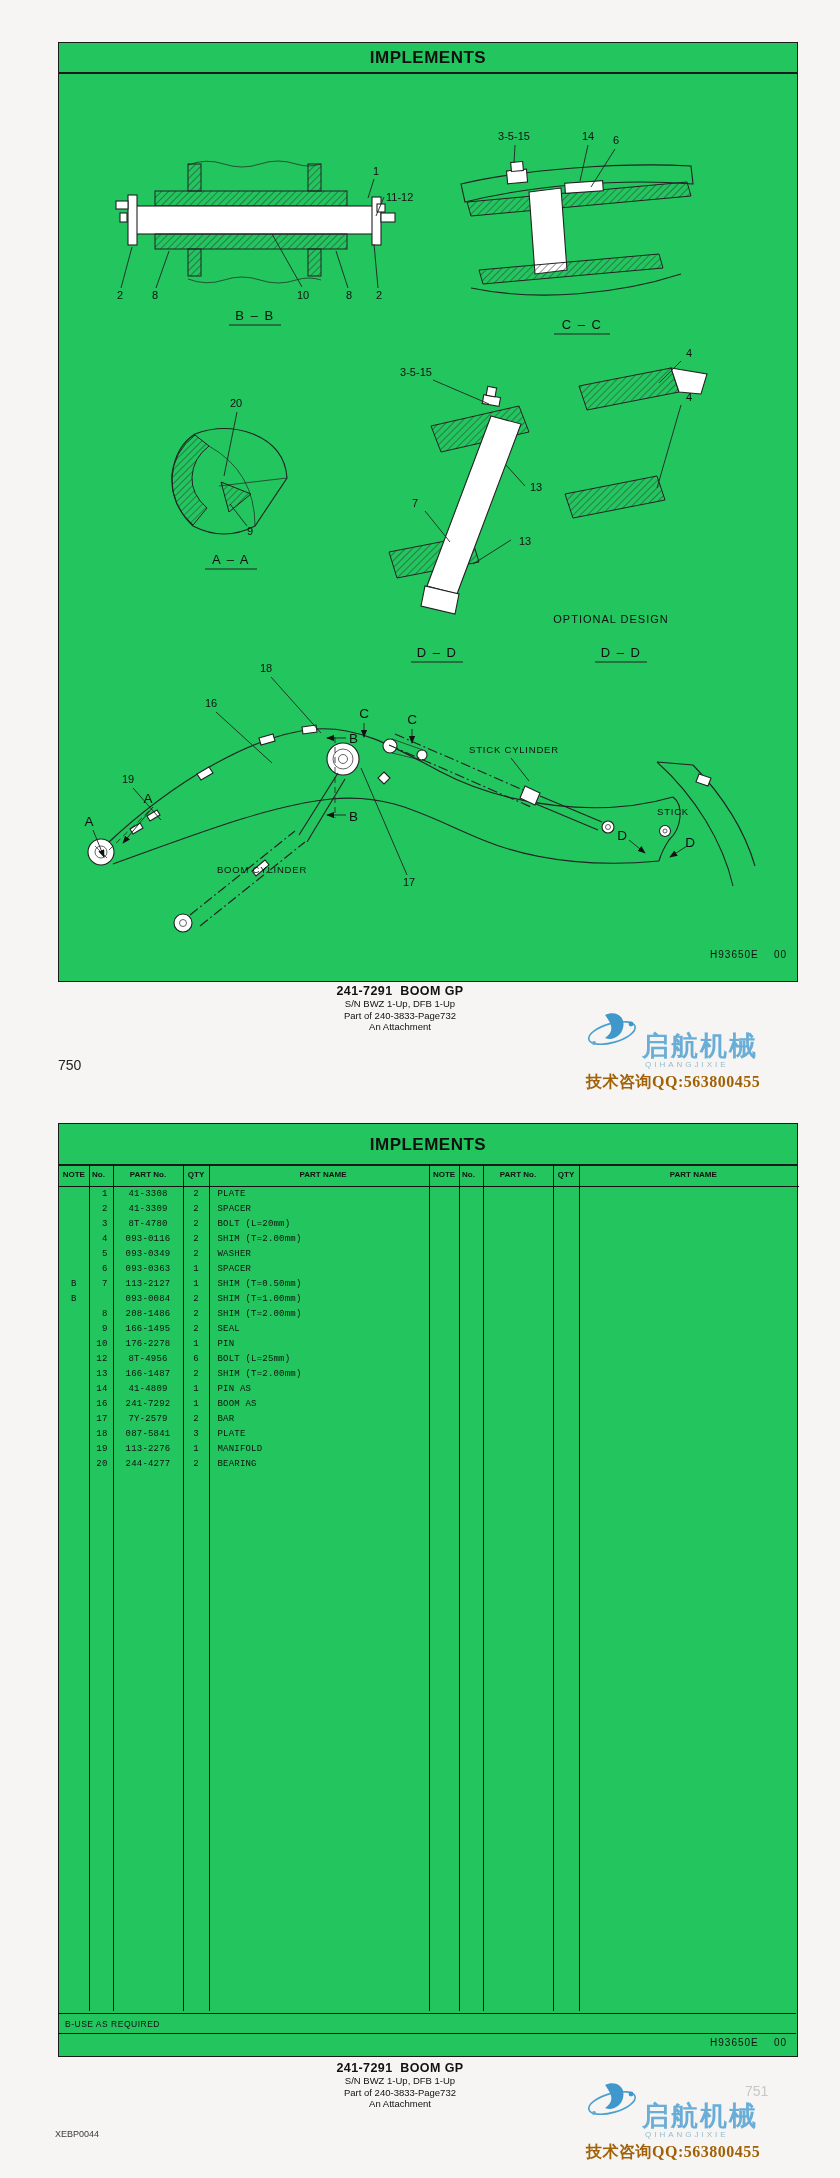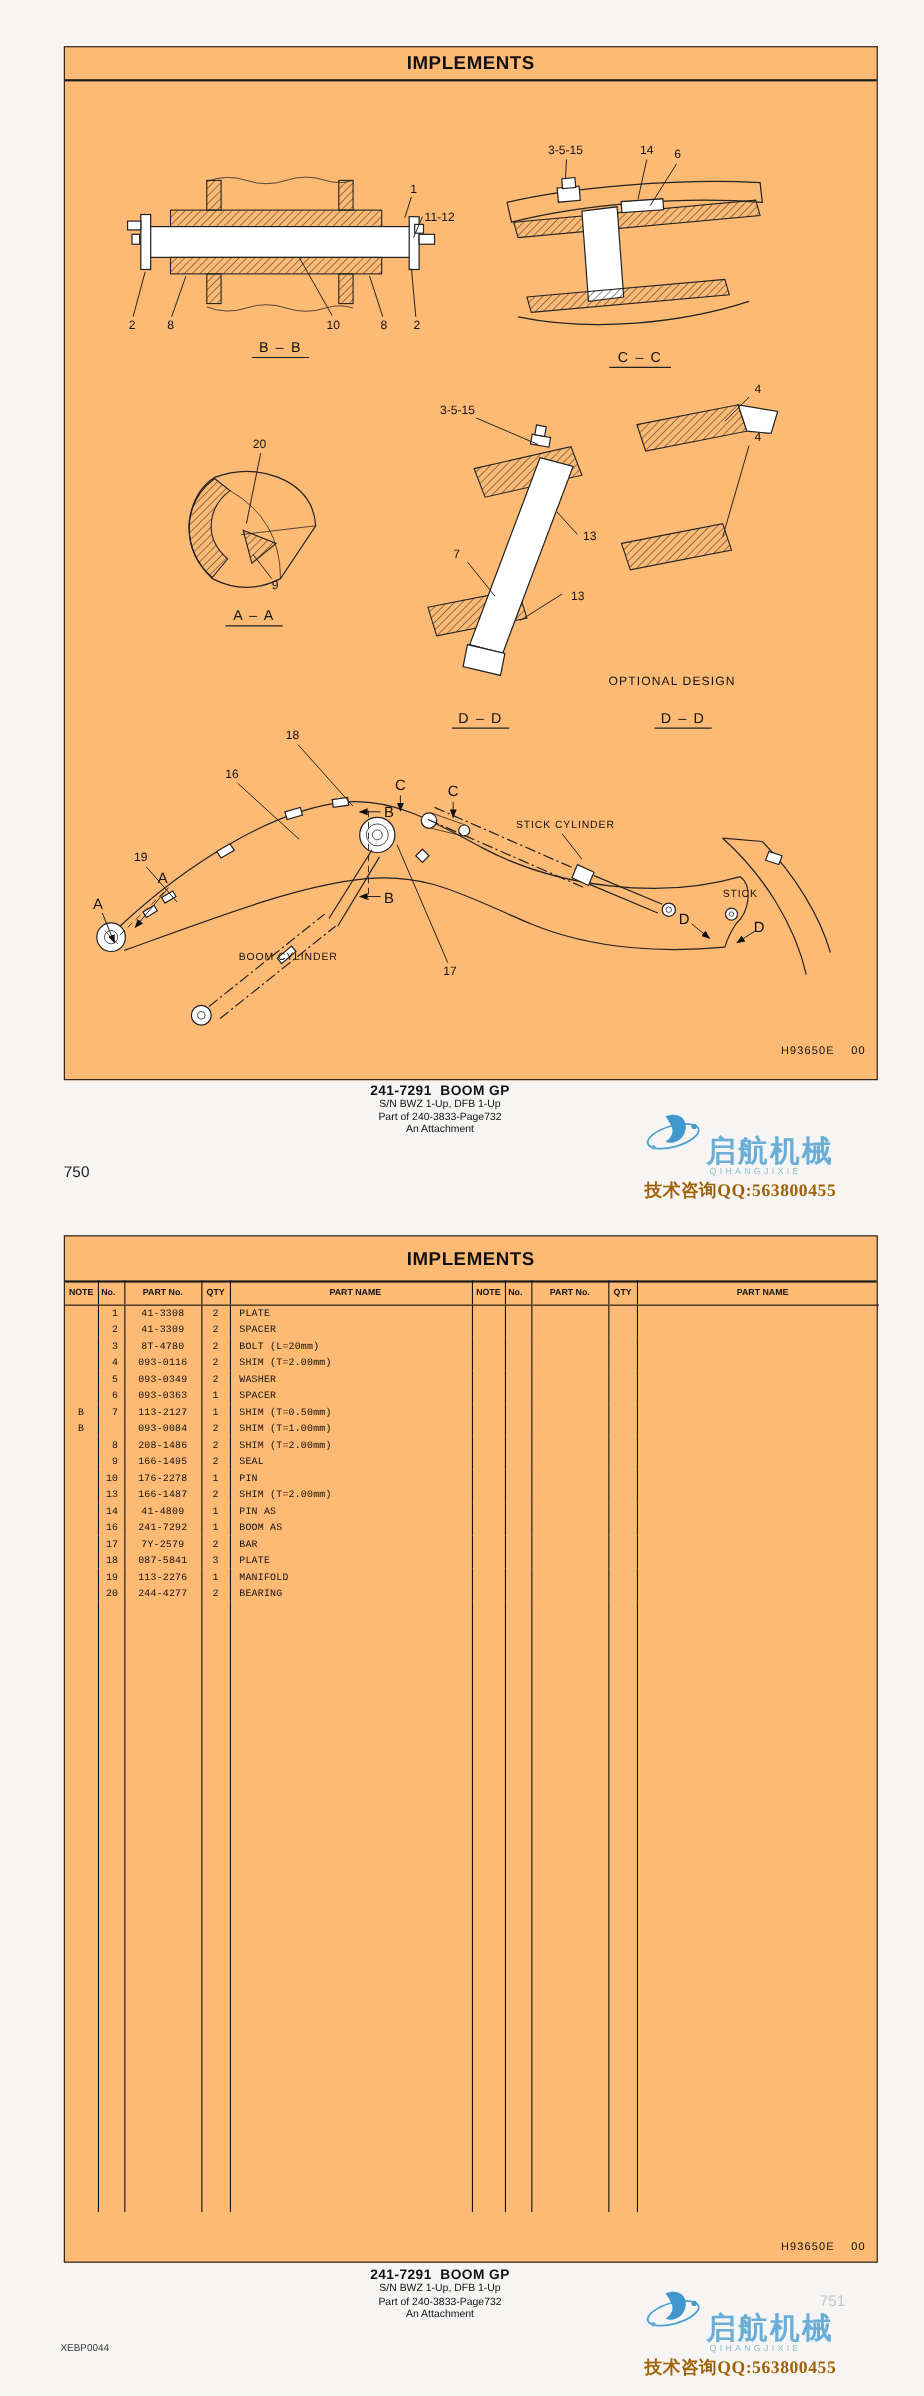--- a/index.html
+++ b/index.html
@@ -1,19 +1,19 @@
 <!DOCTYPE html>
 <html><head>
 <meta charset="utf-8">
 <style>
   html,body{margin:0;padding:0;background:#f3f1ee;}
   *{box-sizing:border-box;}
   #stage{position:relative;width:840px;height:2178px;background:#f6f5f3;
          font-family:"Liberation Sans",sans-serif;color:#111;overflow:hidden;}
-  .page{position:absolute;left:58px;width:740px;background:#fdba74;border:1.5px solid #1b1b1b;}
+  .page{position:absolute;left:58px;width:740px;background:#22c55e;border:1.5px solid #1b1b1b;}
   #page1{top:42px;height:940px;}
   #page2{top:1123px;height:934px;}
   .pg-header{width:100%;text-align:center;font-weight:bold;font-size:17px;
              letter-spacing:.5px;border-bottom:2.5px solid #1b1b1b;}
   #page1 .pg-header{height:31px;line-height:29px;}
   #page2 .pg-header{height:42px;line-height:42px;border-bottom-width:2px;}
   
   svg text{font-family:"Liberation Sans",sans-serif;fill:#111;}
   .co{font-size:11px;}
   .sm{font-size:13.5px;}
@@ -438,20 +438,32 @@
               <td class="col3">1</td>
               <td class="col4">PIN</td>
               <td class="col0"></td>
               <td class="col1"></td>
               <td class="col2"></td>
               <td class="col3"></td>
               <td class="col4"></td>
             </tr>
             <tr>
               <td class="col0"></td>
+              <td class="col1">12</td>
+              <td class="col2">8T-4956</td>
+              <td class="col3">6</td>
+              <td class="col4">BOLT (L=25mm)</td>
+              <td class="col0"></td>
+              <td class="col1"></td>
+              <td class="col2"></td>
+              <td class="col3"></td>
+              <td class="col4"></td>
+            </tr>
+            <tr>
+              <td class="col0"></td>
               <td class="col1">13</td>
               <td class="col2">166-1487</td>
               <td class="col3">2</td>
               <td class="col4">SHIM (T=2.00mm)</td>
               <td class="col0"></td>
               <td class="col1"></td>
               <td class="col2"></td>
               <td class="col3"></td>
               <td class="col4"></td>
             </tr>
@@ -535,20 +547,21 @@
               <td class="col4"></td>
               <td class="col0"></td>
               <td class="col1"></td>
               <td class="col2"></td>
               <td class="col3"></td>
               <td class="col4"></td>
             </tr>
           </tbody>
       </table>
     </div>
+    <div id="footnote">B-USE AS REQUIRED</div>
     <div class="doccode2">H93650E    00</div>
   </div>
 
   <div class="footer-block" id="footer2">
     <div class="f-title">241-7291  BOOM GP</div>
     <div class="f-line">S/N BWZ 1-Up, DFB 1-Up</div>
     <div class="f-line">Part of 240-3833-Page732</div>
     <div class="f-line">An Attachment</div>
   </div>
   <div class="pagenum" id="pagenum2">751</div>

